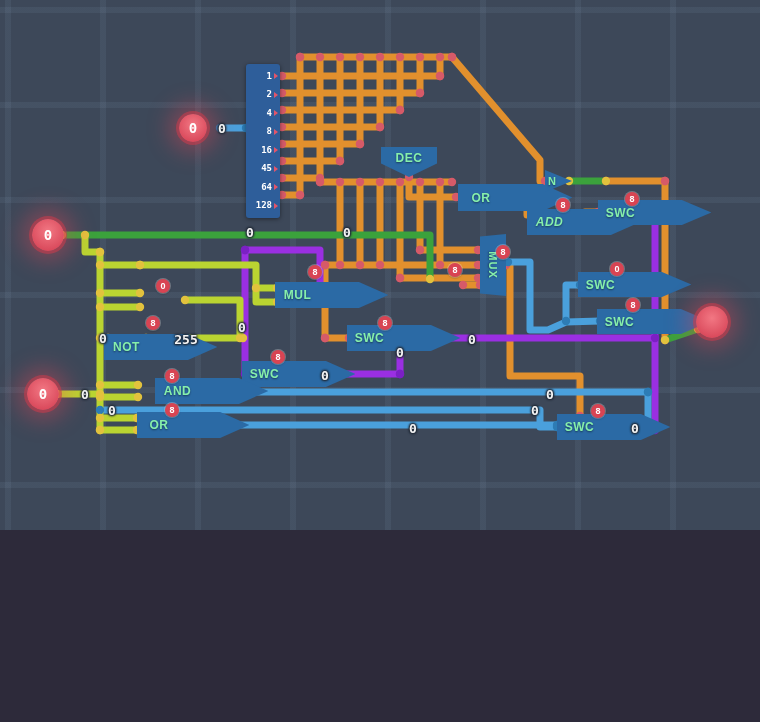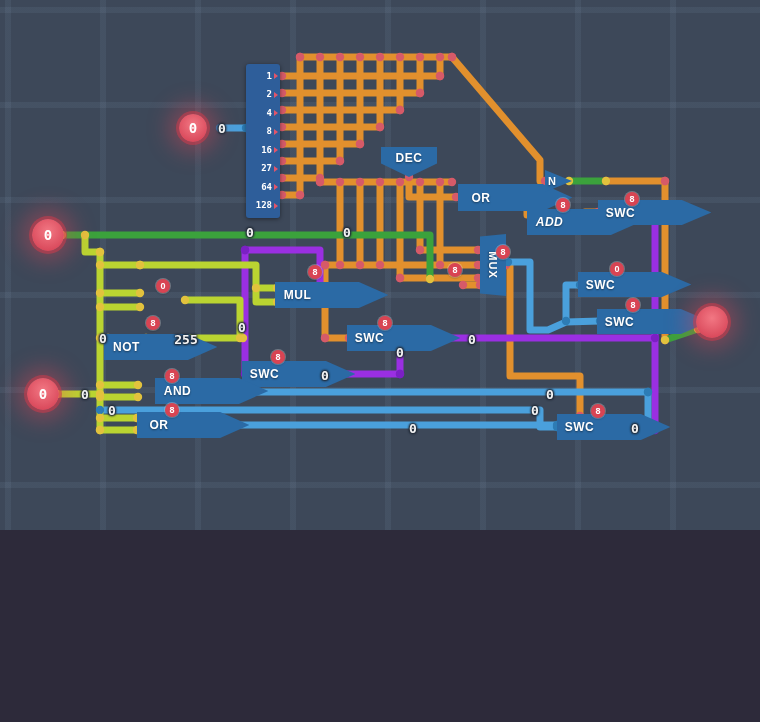--- a/index.html
+++ b/index.html
@@ -7,21 +7,21 @@
 
   
   #circuit{position:absolute;left:0;top:0;width:760px;height:530px;
     background-color:#3d4859;
     background-image:
       linear-gradient(to right, rgba(150,172,204,.09) 0 6px, transparent 6px),
       linear-gradient(to bottom, rgba(150,172,204,.09) 0 6px, transparent 6px);
     background-size:95px 95px;background-position:5px 7px;}
   #wires-svg{position:absolute;left:0;top:0;}
 
-  .gate{position:absolute;background:#2b6aa5;color:#ffffff;z-index:3;
+  .gate{position:absolute;background:#2b6aa5;color:#86efac;z-index:3;
     display:flex;align-items:center;justify-content:center;
     font:700 12px "Liberation Sans",sans-serif;letter-spacing:.5px;
     text-shadow:0 1px 2px rgba(0,0,0,.45);}
   .shape-pent-right{clip-path:polygon(0 0,74% 0,100% 50%,74% 100%,0 100%);padding-right:9%;}
   .shape-pent-down{clip-path:polygon(0 0,100% 0,100% 55%,50% 100%,0 55%);align-items:flex-start;}
   .shape-pent-down span{margin-top:4px;}
   .shape-tri-right{clip-path:polygon(0 0,100% 50%,0 100%);justify-content:flex-start;padding-left:3px;font-size:11px;}
   .shape-tall{clip-path:polygon(0 4%,100% 0,100% 100%,0 96%);}
   .shape-tall span{transform:rotate(90deg);font-size:11px;letter-spacing:1px;}
 
@@ -286,21 +286,21 @@
         </div>
         <div class="decoder-row">
           <span>8</span>
           <span class="pin"></span>
         </div>
         <div class="decoder-row">
           <span>16</span>
           <span class="pin"></span>
         </div>
         <div class="decoder-row">
-          <span>27</span>
+          <span>45</span>
           <span class="pin"></span>
         </div>
         <div class="decoder-row">
           <span>64</span>
           <span class="pin"></span>
         </div>
         <div class="decoder-row">
           <span>128</span>
           <span class="pin"></span>
         </div>

